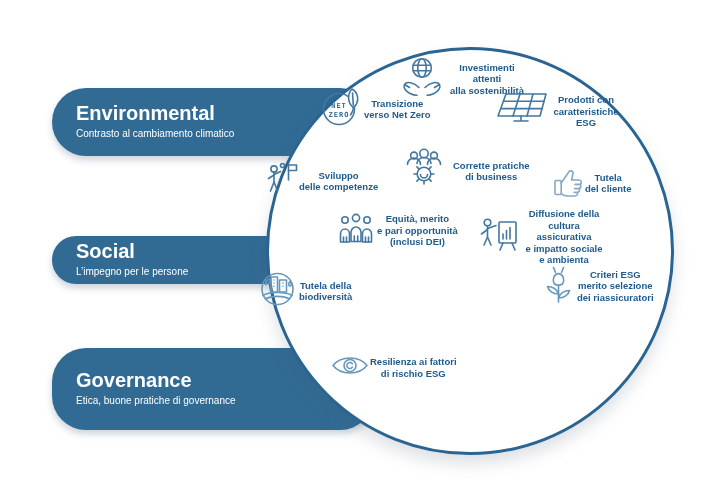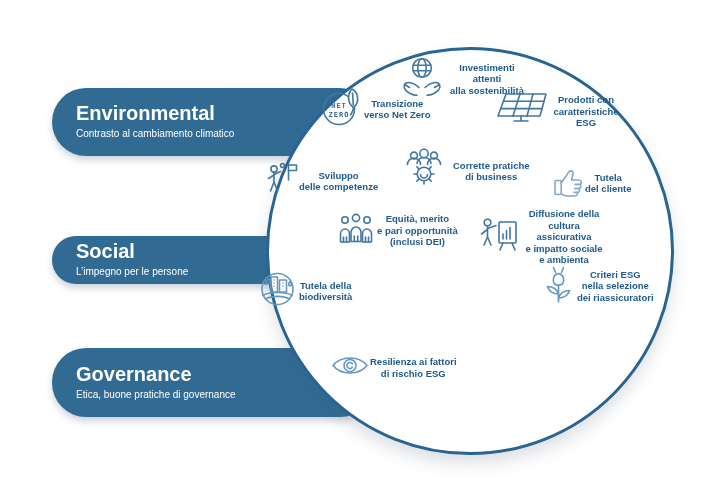--- a/index.html
+++ b/index.html
@@ -5,21 +5,21 @@
   html,body{margin:0;padding:0;background:#fff;}
   .page{position:relative;width:719px;height:500px;background:#fff;overflow:hidden;
         font-family:"Liberation Sans", sans-serif;}
 
   
   .pill{position:absolute;left:52px;background:#316b94;color:#fff;border-radius:34px;
         display:flex;flex-direction:column;justify-content:center;padding-left:24px;
         box-sizing:border-box;z-index:1;box-shadow:0 4px 7px rgba(50,80,110,.25);}
   .pill-env{top:88px;width:322px;height:68px;}
   .pill-social{top:228px;width:246px;height:48px;margin-top:8px;}
-  .pill-gov{top:348px;width:322px;height:69px;}
+  .pill-gov{top:348px;width:322px;height:82px;}
   .pill-title{font-size:20px;font-weight:700;line-height:22px;}
   .pill-sub{font-size:10px;line-height:17px;margin-top:1px;}
 
   
   .esg-circle{position:absolute;left:266px;top:47px;width:408px;height:408px;border-radius:50%;
         background:#fff;border:3px solid #2a6492;box-sizing:border-box;z-index:2;
         box-shadow:0 9px 16px rgba(70,90,110,.18);}
 
   
   .esg-item{position:absolute;z-index:3;width:130px;display:flex;flex-direction:row;
@@ -216,21 +216,21 @@
     <span class="icon icm">
       <svg width="36" height="42" viewBox="0 0 36 42">
         <path d="M13.5 21 C11 16.5 12.5 11.5 17.5 10.5 C22.5 11.5 24 16.5 21.5 21 C19 22.5 16 22.5 13.5 21 Z"></path>
         <path d="M14.5 9.5 L12.5 4.5 M20.5 9.5 L22.5 4.5"></path>
         <path d="M17.5 22 C17.5 28 17.5 33 17.5 39"></path>
         <path d="M17.5 31 C12 31 7.5 28 6.5 23.5 C12 23.5 16.5 26.5 17.5 31 Z"></path>
         <path d="M17.5 35 C23 35 27.5 32 28.5 27.5 C23 27.5 18.5 30.5 17.5 35 Z"></path>
       </svg>
     </span>
     <span class="esg-label">Criteri ESG
-nella selezione
+merito selezione
 dei riassicuratori</span>
   </div>
 
   <div class="esg-item i11">
     <span class="icon icm">
       <svg width="40" height="27" viewBox="0 0 40 27">
         <path d="M3 13.5 C11 3.5 29 3.5 37 13.5 C29 23.5 11 23.5 3 13.5 Z"></path>
         <circle cx="20" cy="13.5" r="6"></circle>
         <path d="M22.3 11.8 a3 3 0 1 0 0 3.4"></path>
       </svg>

